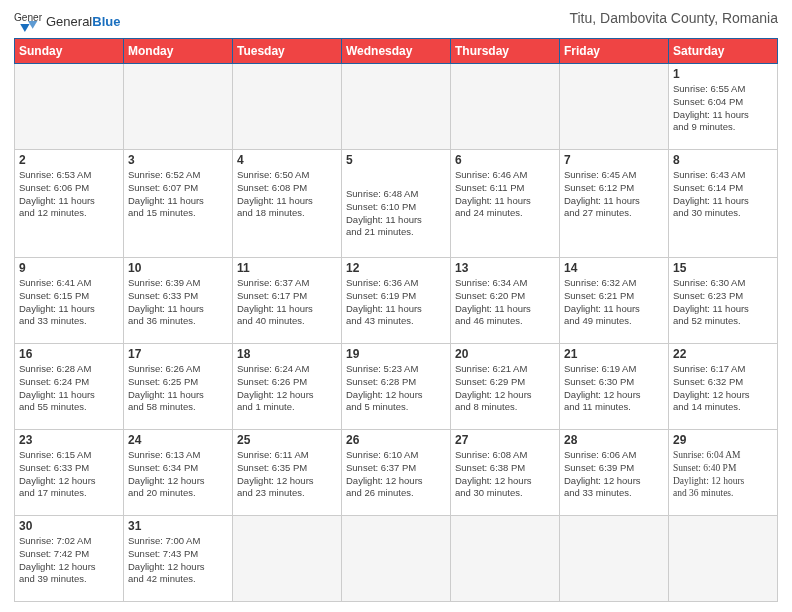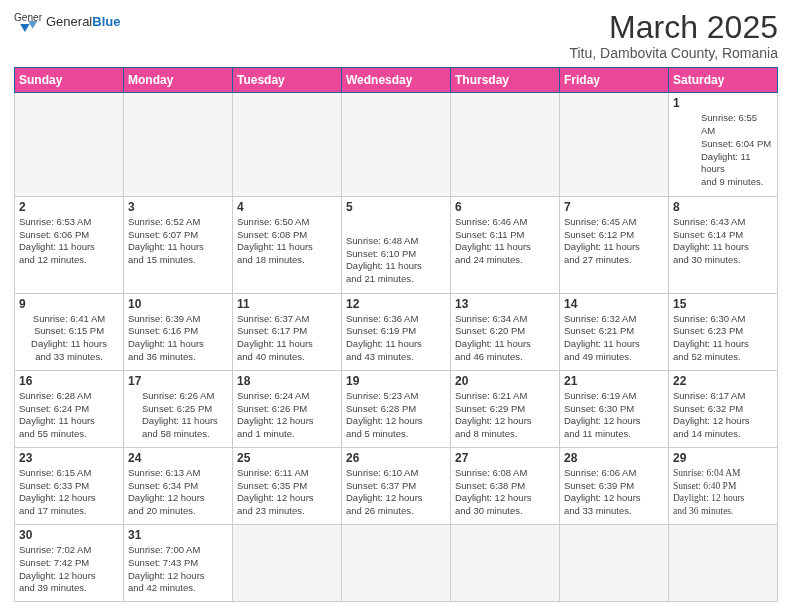--- a/index.html
+++ b/index.html
@@ -47,21 +47,21 @@
       color: #555;
     }
     .calendar {
       flex: 1;
       border: 1px solid #ccc;
       border-collapse: collapse;
       width: 100%;
       table-layout: fixed;
     }
     .calendar thead tr th {
-      background: #ec4899;
+      background: #ef4444;
       color: #fff;
       font-size: 12px;
       font-weight: bold;
       padding: 5px 4px;
       text-align: left;
       border: 1px solid #2060a0;
     }
     .calendar tbody tr td {
       border: 1px solid #ccc;
       vertical-align: top;
@@ -96,21 +96,20 @@
       <svg class="logo-icon" viewBox="0 0 36 28">
         <text x="0" y="14" font-size="13" font-family="Arial" fill="#333" font-weight="normal">General</text>
         <polygon points="8,18 20,18 14,28" fill="#1a6fbf"></polygon>
         <polygon points="18,14 30,14 24,24" fill="#1a6fbf" opacity="0.7"></polygon>
       </svg>
       <div>
         <div style="font-size:13px; color:#333; line-height:1;">General<span style="color:#1a6fbf;font-weight:bold;">Blue</span></div>
       </div>
     </div>
     <div class="title-block">
-      <div class="main-title">March 2025</div>
       <div class="subtitle">Titu, Dambovita County, Romania</div>
     </div>
   </div>
 
   <table class="calendar">
     <thead>
       <tr>
       <th>Sunday</th>
           <th>Monday</th>
           <th>Tuesday</th>
@@ -123,21 +122,21 @@
     <tbody id="calendar-body">
     <tr>
           <td class="empty"></td>
           <td class="empty"></td>
           <td class="empty"></td>
           <td class="empty"></td>
           <td class="empty"></td>
           <td class="empty"></td>
           <td>
             <div class="day-number">1</div>
-            <div class="day-info" style="white-space: pre-line; margin-left: 28px;">Sunrise: 6:55 AM
+            <div class="day-info" style="white-space: pre-line;">Sunrise: 6:55 AM
 Sunset: 6:04 PM
 Daylight: 11 hours
 and 9 minutes.</div>
           </td>
         </tr>
         <tr>
           <td>
             <div class="day-number">2</div>
             <div class="day-info" style="white-space: pre-line;">Sunrise: 6:53 AM
 Sunset: 6:06 PM
@@ -183,29 +182,29 @@
             <div class="day-number">8</div>
             <div class="day-info" style="white-space: pre-line;">Sunrise: 6:43 AM
 Sunset: 6:14 PM
 Daylight: 11 hours
 and 30 minutes.</div>
           </td>
         </tr>
         <tr>
           <td>
             <div class="day-number">9</div>
-            <div class="day-info" style="white-space: pre-line; text-align: center;">Sunrise: 6:41 AM
+            <div class="day-info" style="white-space: pre-line;">Sunrise: 6:41 AM
 Sunset: 6:15 PM
 Daylight: 11 hours
 and 33 minutes.</div>
           </td>
           <td>
             <div class="day-number">10</div>
             <div class="day-info" style="white-space: pre-line;">Sunrise: 6:39 AM
-Sunset: 6:16 PM
+Sunset: 6:33 PM
 Daylight: 11 hours
 and 36 minutes.</div>
           </td>
           <td>
             <div class="day-number">11</div>
             <div class="day-info" style="white-space: pre-line;">Sunrise: 6:37 AM
 Sunset: 6:17 PM
 Daylight: 11 hours
 and 40 minutes.</div>
           </td>
@@ -241,21 +240,21 @@
         <tr>
           <td>
             <div class="day-number">16</div>
             <div class="day-info" style="white-space: pre-line;">Sunrise: 6:28 AM
 Sunset: 6:24 PM
 Daylight: 11 hours
 and 55 minutes.</div>
           </td>
           <td>
             <div class="day-number">17</div>
-            <div class="day-info" style="white-space: pre-line; margin-left: 14px;">Sunrise: 6:26 AM
+            <div class="day-info" style="white-space: pre-line;">Sunrise: 6:26 AM
 Sunset: 6:25 PM
 Daylight: 11 hours
 and 58 minutes.</div>
           </td>
           <td>
             <div class="day-number">18</div>
             <div class="day-info" style="white-space: pre-line;">Sunrise: 6:24 AM
 Sunset: 6:26 PM
 Daylight: 12 hours
 and 1 minute.</div>

